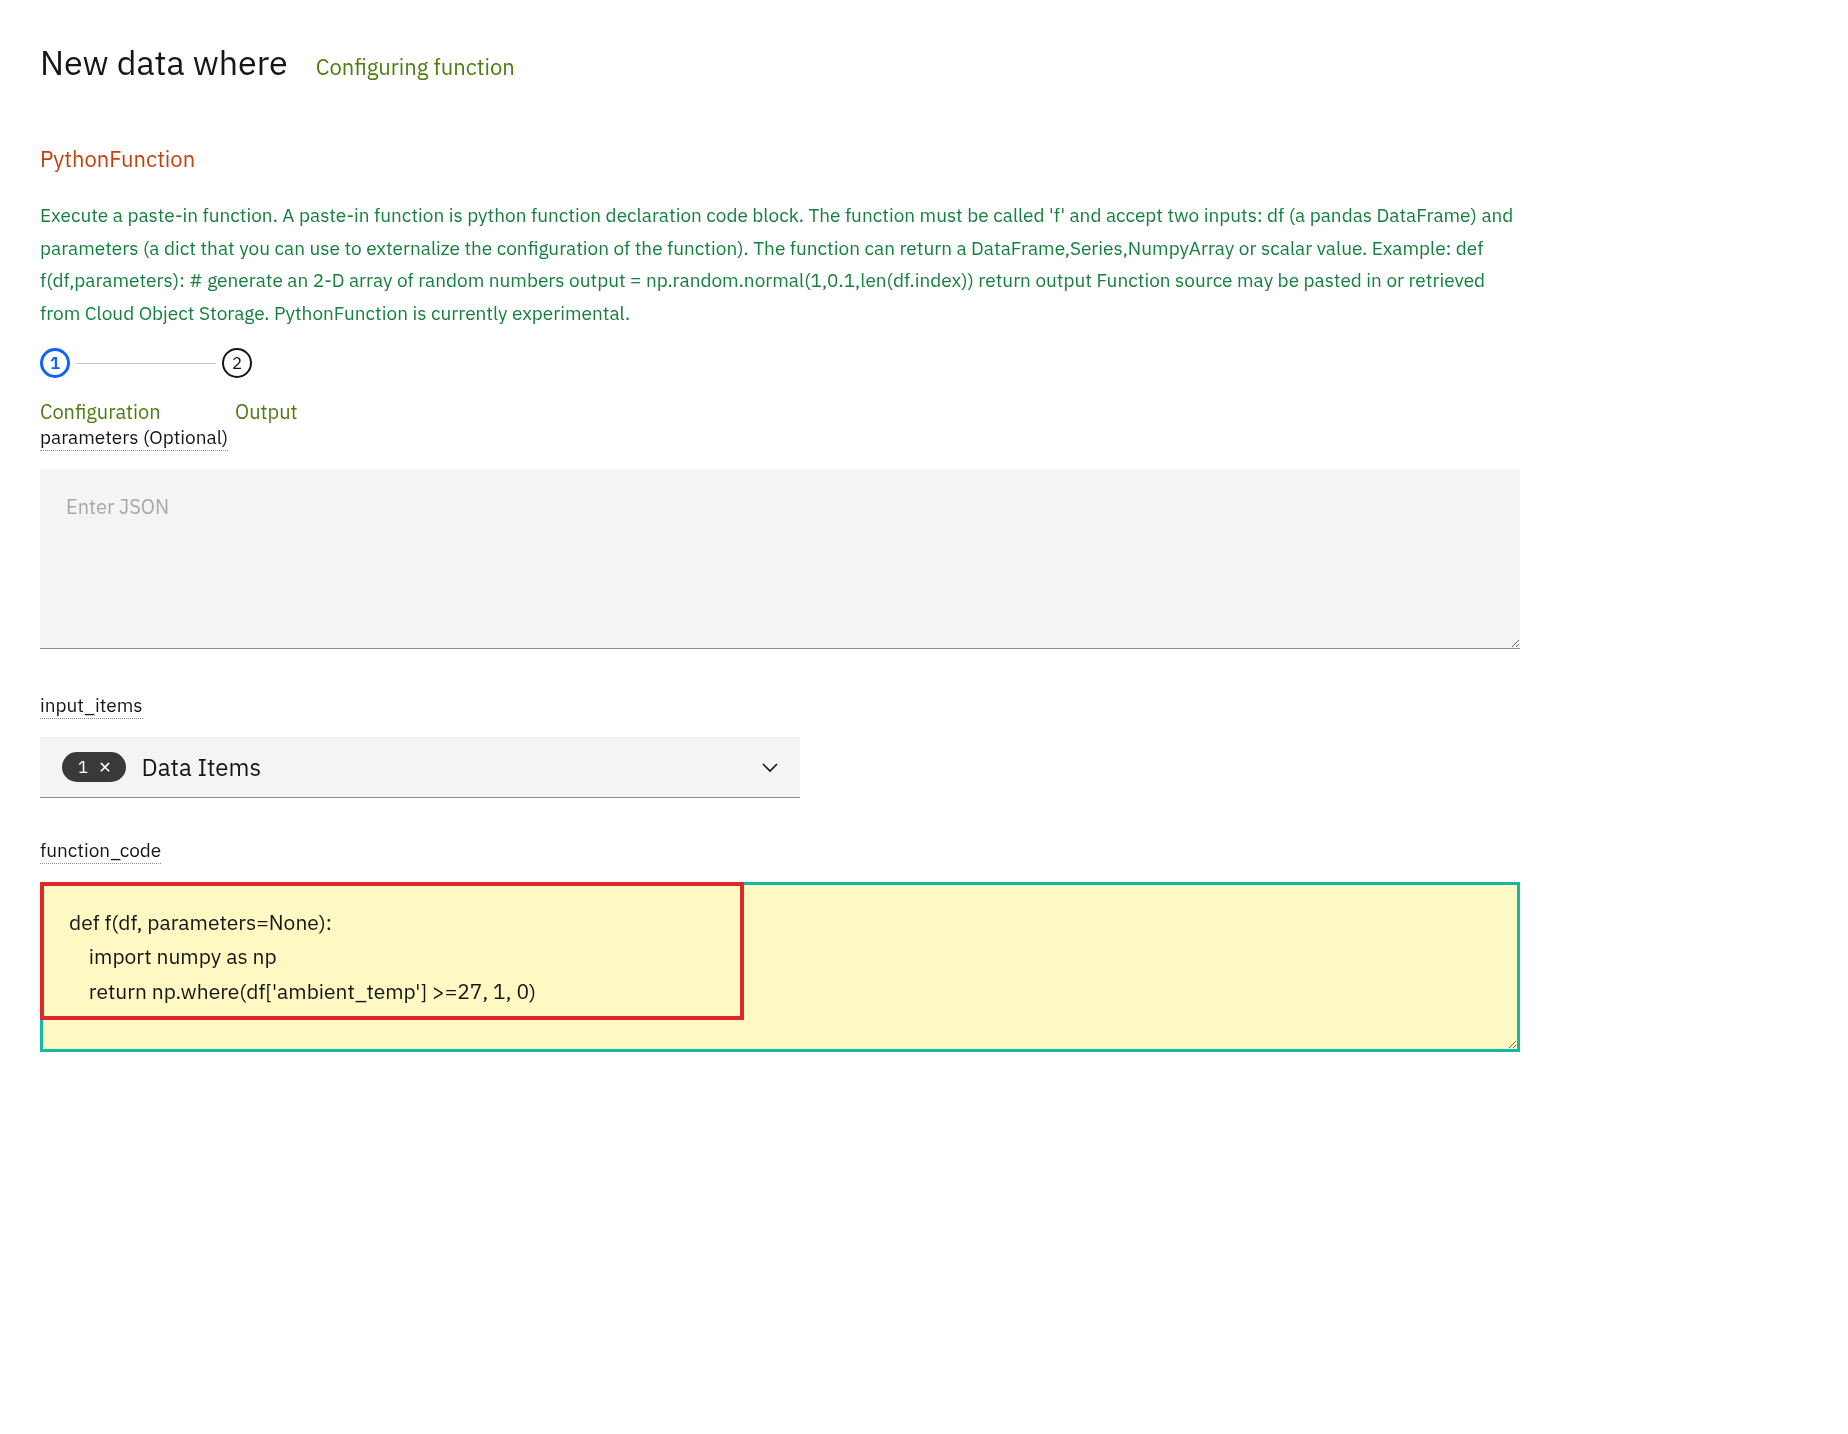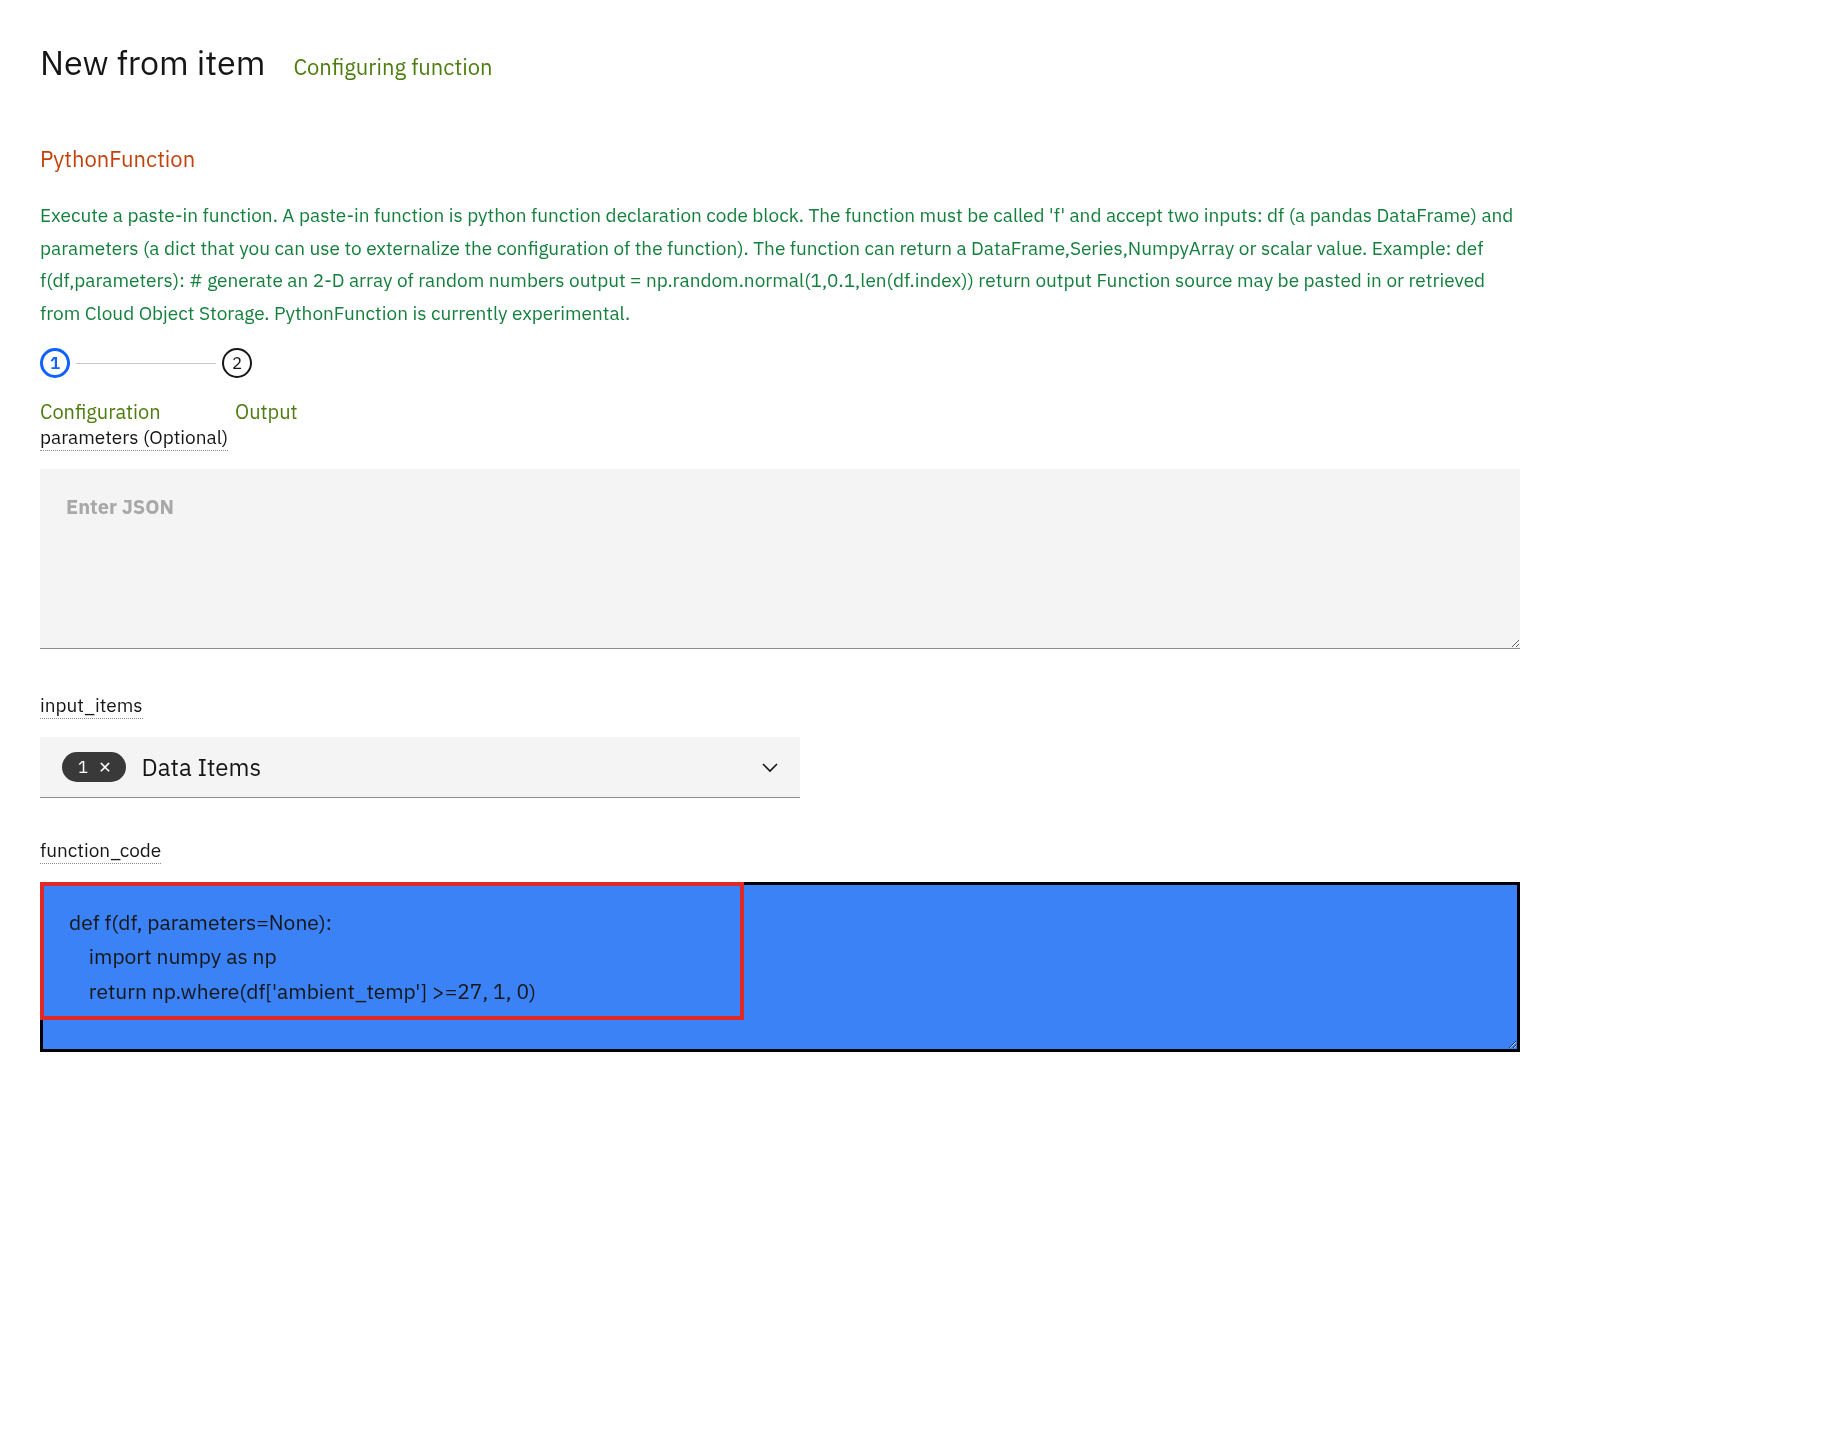--- a/index.html
+++ b/index.html
@@ -106,21 +106,20 @@
       min-height: 180px;
       background: #f4f4f4;
       border: none;
       border-bottom: 1px solid #8d8d8d;
       padding: 24px 26px;
       font-size: 20px;
       font-family: inherit;
       color: #161616;
       resize: vertical;
       outline: none;
-      font-weight: bold;
     }
     .textarea-json::placeholder {
       color: #a8a8a8;
     }
     .dropdown-field {
       width: 760px;
       background: #f4f4f4;
       border-bottom: 1px solid #8d8d8d;
       display: flex;
       align-items: center;
@@ -152,22 +151,22 @@
       font-size: 18px;
       color: #161616;
     }
     .code-wrapper {
       position: relative;
       width: 100%;
     }
     .code-textarea {
       width: 100%;
       min-height: 170px;
-      background: #3b82f6;
-      border: 3px solid #000000;
+      background: #fef9c3;
+      border: 3px solid #14b8a6;
       padding: 20px 26px;
       font-size: 21px;
       font-family: inherit;
       color: #161616;
       resize: vertical;
       outline: none;
       line-height: 1.65;
       white-space: pre;
     }
     .red-box {
@@ -178,21 +177,21 @@
       height: 138px;
       border: 4px solid #e02828;
       pointer-events: none;
     }
   </style>
 </head>
 <body>
 
 <div class="container">
   <div class="header-row">
-    <h1 class="page-title">New from item</h1>
+    <h1 class="page-title">New data where</h1>
     <span class="page-subtitle">Configuring function</span>
   </div>
 
   <div class="function-name">PythonFunction</div>
 
   <p class="description">Execute a paste-in function. A paste-in function is python function declaration code block. The function must be called 'f' and accept two inputs: df (a pandas DataFrame) and parameters (a dict that you can use to externalize the configuration of the function). The function can return a DataFrame,Series,NumpyArray or scalar value. Example: def f(df,parameters): # generate an 2-D array of random numbers output = np.random.normal(1,0.1,len(df.index)) return output Function source may be pasted in or retrieved from Cloud Object Storage. PythonFunction is currently experimental.</p>
 
   <div class="stepper-wrapper">
     <div class="stepper-row">
       <div class="step-circle active">1</div>

